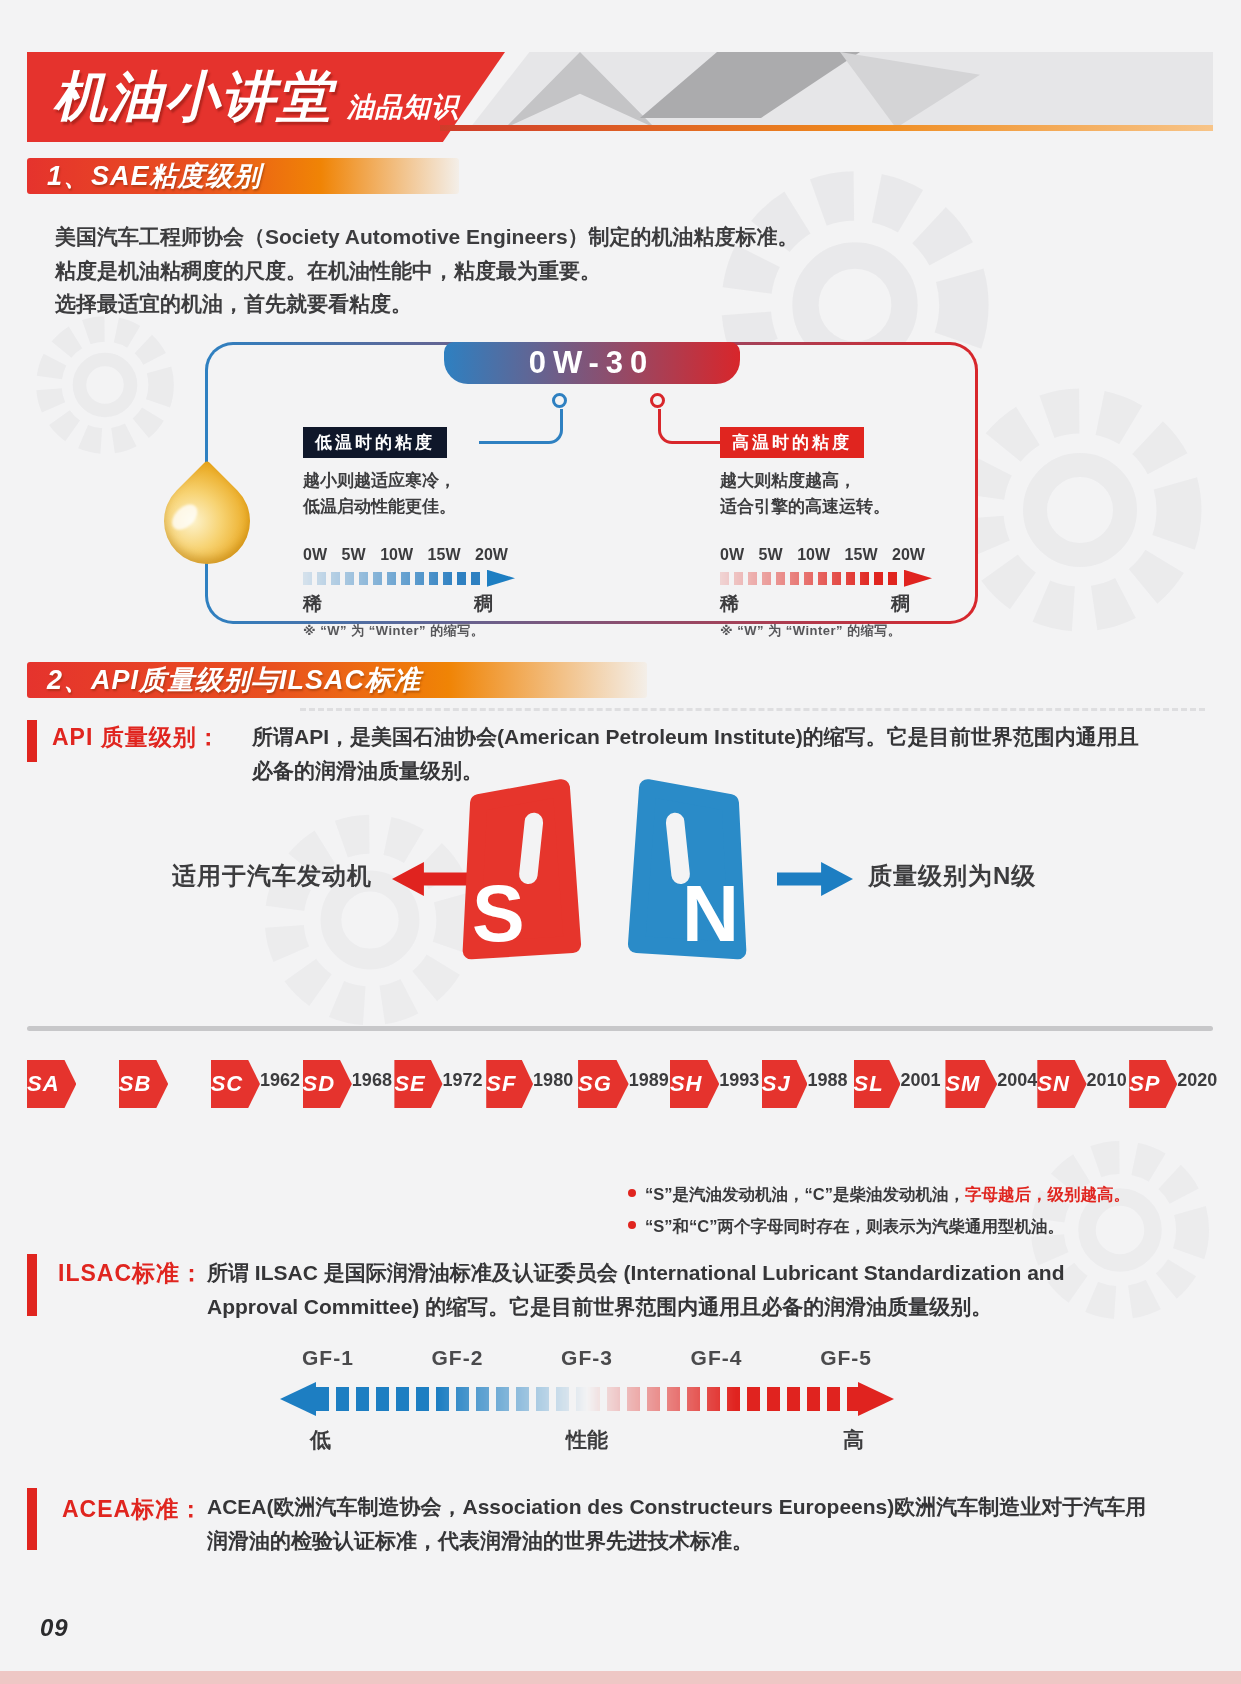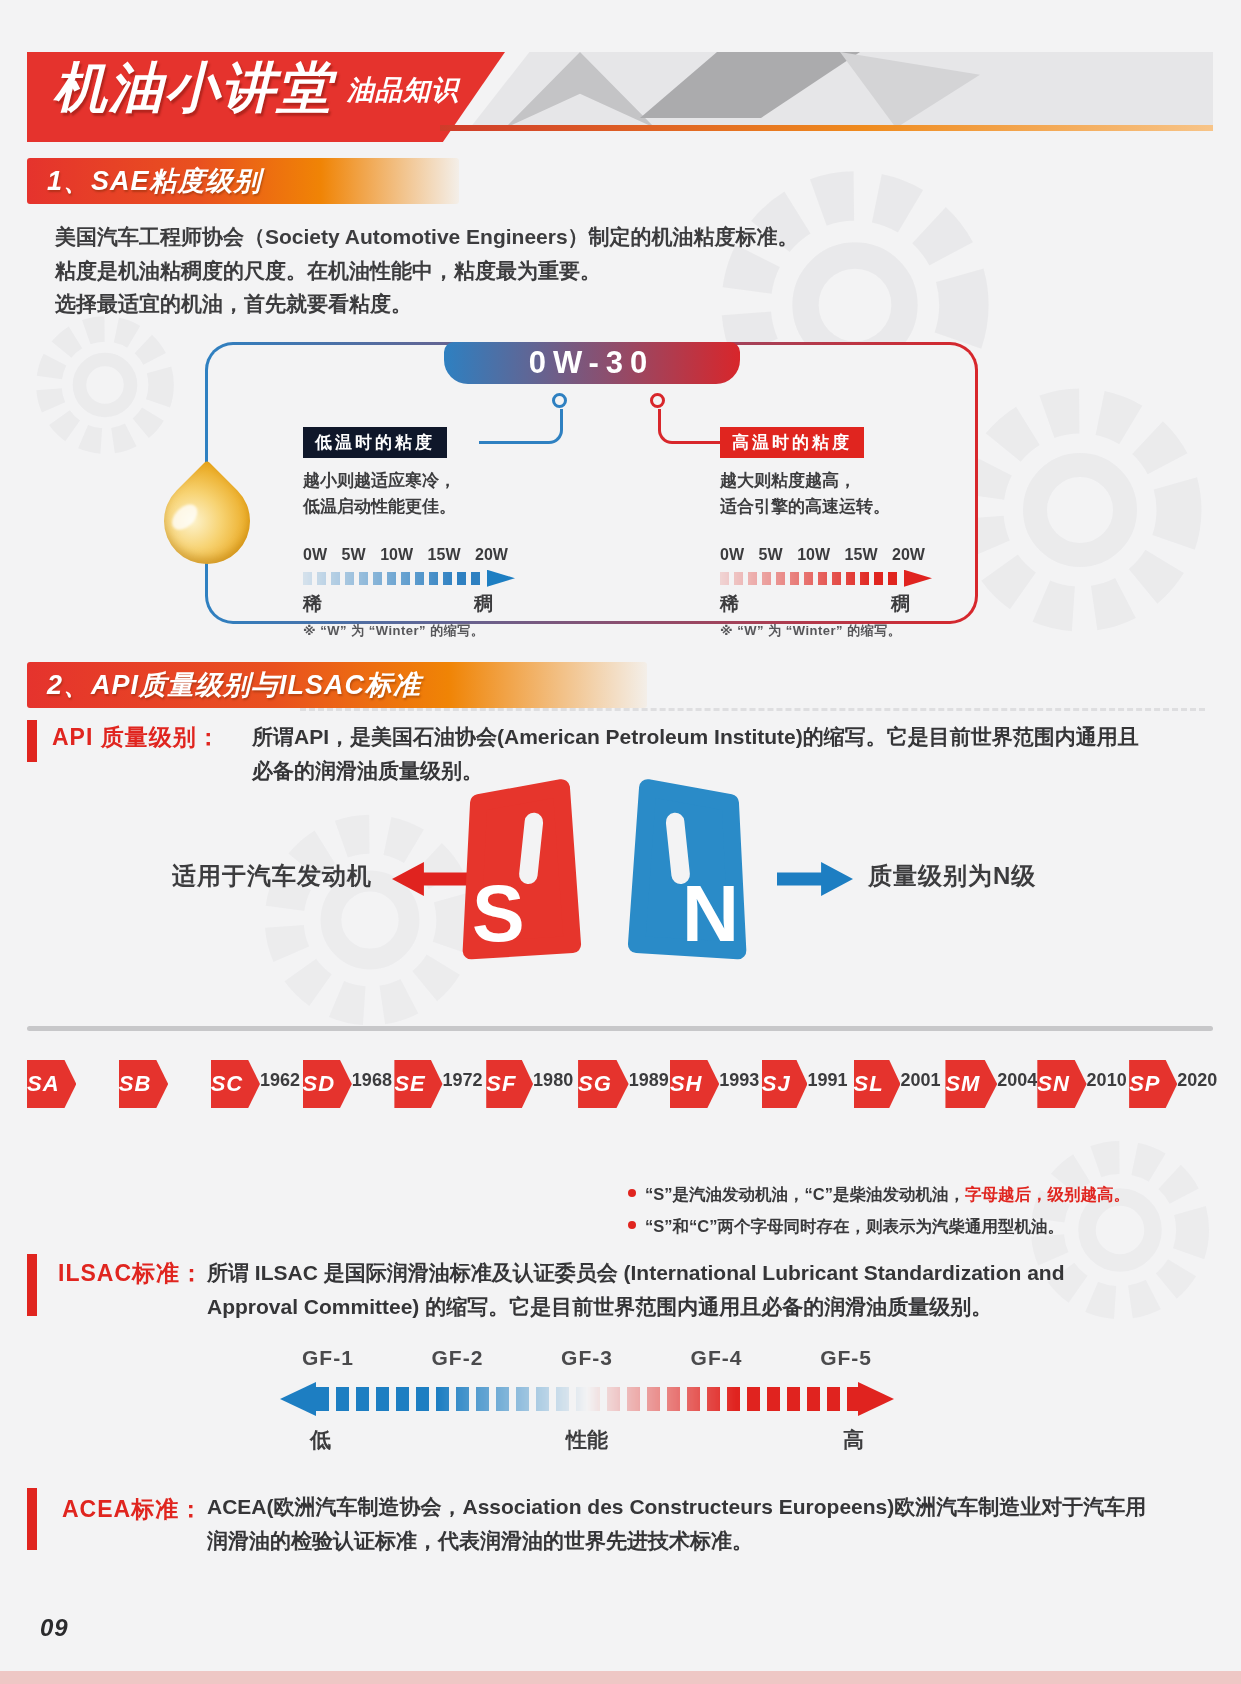--- a/index.html
+++ b/index.html
@@ -12,29 +12,29 @@
   .gear{position:absolute;opacity:.6;}
   .deco-dash{position:absolute;border-top:3px dashed #dedee0;}
   .gray-band{position:absolute;left:470px;top:52px;width:743px;height:76px;background:#e6e6e8;
     clip-path:polygon(8% 0,100% 0,100% 100%,0 100%);}
   .tri{position:absolute;}
   .tri1{left:505px;top:52px;width:150px;height:76px;background:#c4c4c6;clip-path:polygon(0 100%,50% 0,100% 100%,50% 55%);}
   .tri2{left:640px;top:52px;width:220px;height:66px;background:#ababad;clip-path:polygon(0 100%,35% 0,100% 0,55% 100%);}
   .tri3{left:840px;top:52px;width:140px;height:76px;background:#d4d4d6;clip-path:polygon(0 0,100% 30%,40% 100%);}
   
   .banner{position:absolute;left:27px;top:52px;width:478px;height:90px;background:#e5332d;
-    clip-path:polygon(0 0,100% 0,87% 100%,0 100%);display:flex;padding-left:26px;box-sizing:border-box;}
+    clip-path:polygon(0 0,100% 0,87% 100%,0 100%);display:flex;align-items:center;padding-left:26px;box-sizing:border-box;}
   .banner .title{font-size:54px;font-weight:bold;font-style:italic;color:#fff;letter-spacing:2px;text-shadow:2px 3px 2px rgba(120,20,10,.45);}
   .banner .subtitle{font-size:27px;font-weight:bold;font-style:italic;color:#fff;margin:20px 0 0 14px;letter-spacing:1px;}
   .banner-strip{position:absolute;left:440px;top:125px;width:773px;height:6px;
     background:linear-gradient(90deg,#cf3b2a,#ef8b1e 55%,#f7c488);}
   .brand{position:absolute;left:940px;top:62px;width:270px;text-align:right;
     font-size:33px;font-weight:800;letter-spacing:1px;color:#2d2b2b;}
   
-  .sec-bar{position:absolute;left:27px;height:46px;border-radius:3px;display:flex;align-items:center;
+  .sec-bar{position:absolute;left:27px;height:36px;border-radius:3px;display:flex;align-items:center;
     padding-left:20px;box-sizing:border-box;color:#fff;font-weight:bold;font-style:italic;font-size:27px;letter-spacing:1px;
     background:linear-gradient(90deg,#e5332d 0%,#e9511f 40%,#f08405 68%,rgba(247,206,150,.12) 100%);
     text-shadow:1px 2px 2px rgba(110,40,0,.4);}
   .sec1-bar{top:158px;width:432px;}
   .sec2-bar{top:662px;width:620px;}
   
   .intro{position:absolute;left:55px;top:220px;font-size:21px;font-weight:bold;line-height:1.6;color:#3c3c3e;}
   
   .visc-box{position:absolute;left:205px;top:342px;width:773px;height:282px;border-radius:28px;
     background:linear-gradient(90deg,#2e80c1,#d8262b);padding:3px;box-sizing:border-box;}
@@ -271,21 +271,21 @@
     <div class="tl-item">
         <div class="tl-arrow">SG</div>
         <div class="tl-year">1989</div>
       </div>
     <div class="tl-item">
         <div class="tl-arrow">SH</div>
         <div class="tl-year">1993</div>
       </div>
     <div class="tl-item">
         <div class="tl-arrow">SJ</div>
-        <div class="tl-year">1991</div>
+        <div class="tl-year">1988</div>
       </div>
     <div class="tl-item">
         <div class="tl-arrow">SL</div>
         <div class="tl-year">2001</div>
       </div>
     <div class="tl-item">
         <div class="tl-arrow">SM</div>
         <div class="tl-year">2004</div>
       </div>
     <div class="tl-item">

